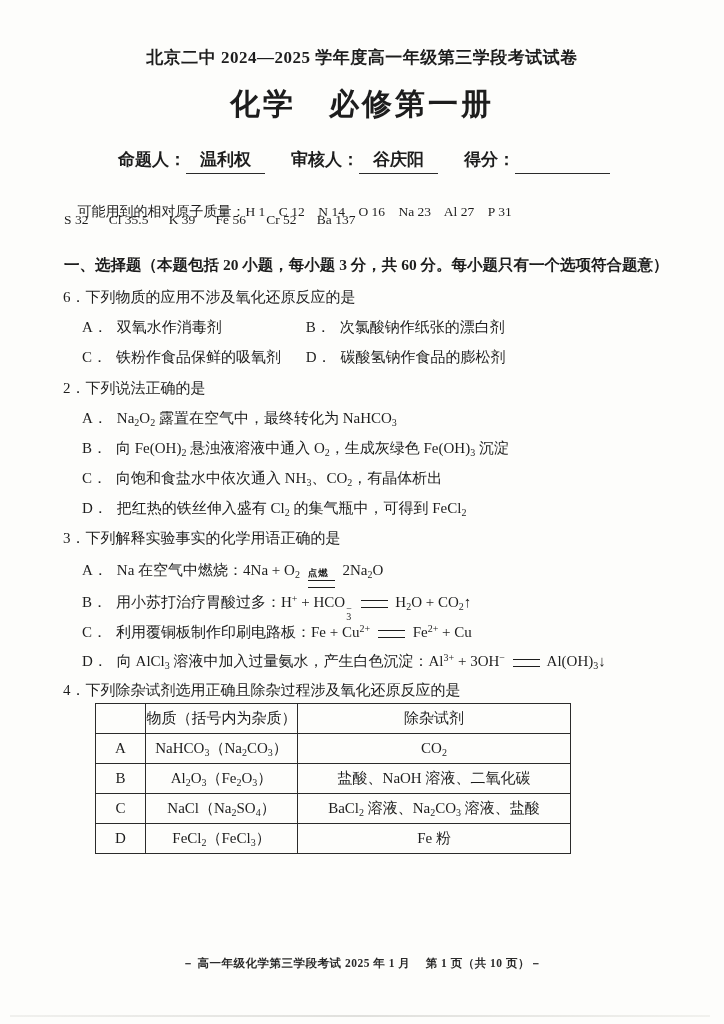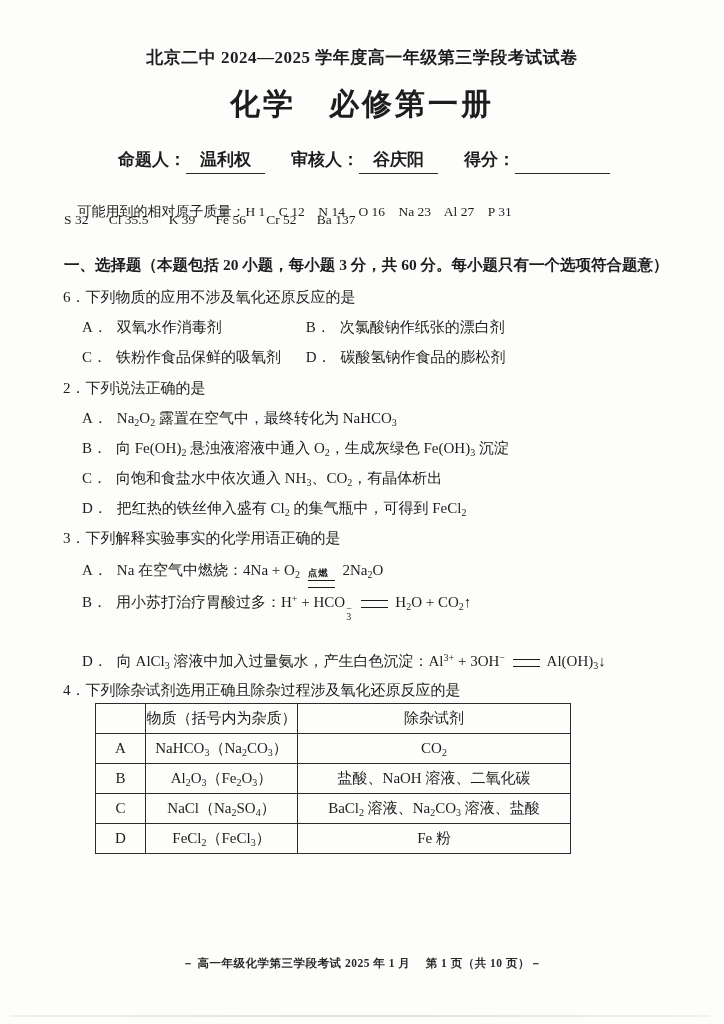--- a/index.html
+++ b/index.html
@@ -91,20 +91,25 @@
         </span> 2Na<sub>2</sub>O</span>
   </div>
   <div class="abs optline" style="top:592px; left:82px;">
     <span class="ltr">B．</span><span>用小苏打治疗胃酸过多：H<sup>+</sup> + HCO<span class="ss">
           <span class="sp">−</span>
           <span class="sb">3</span>
         </span> <span class="deq">
           <span class="dl"></span>
         </span> H<sub>2</sub>O + CO<sub>2</sub>↑</span>
   </div>
+  <div class="abs optline" style="top:622px; left:82px;">
+    <span class="ltr">C．</span><span>利用覆铜板制作印刷电路板：Fe + Cu<sup>2+</sup> <span class="deq">
+          <span class="dl"></span>
+        </span> Fe<sup>2+</sup> + Cu</span>
+  </div>
   <div class="abs optline" style="top:651px; left:82px;">
     <span class="ltr">D．</span><span>向 AlCl<sub>3</sub> 溶液中加入过量氨水，产生白色沉淀：Al<sup>3+</sup> + 3OH<sup>−</sup> <span class="deq">
           <span class="dl"></span>
         </span> Al(OH)<sub>3</sub>↓</span>
   </div>
 
   <div class="abs stem" style="top:680px; left:63px;">4．下列除杂试剂选用正确且除杂过程涉及氧化还原反应的是</div>
 
   <table class="ptab abs" style="top:703px; left:95px; width:475px;">
     <colgroup>

